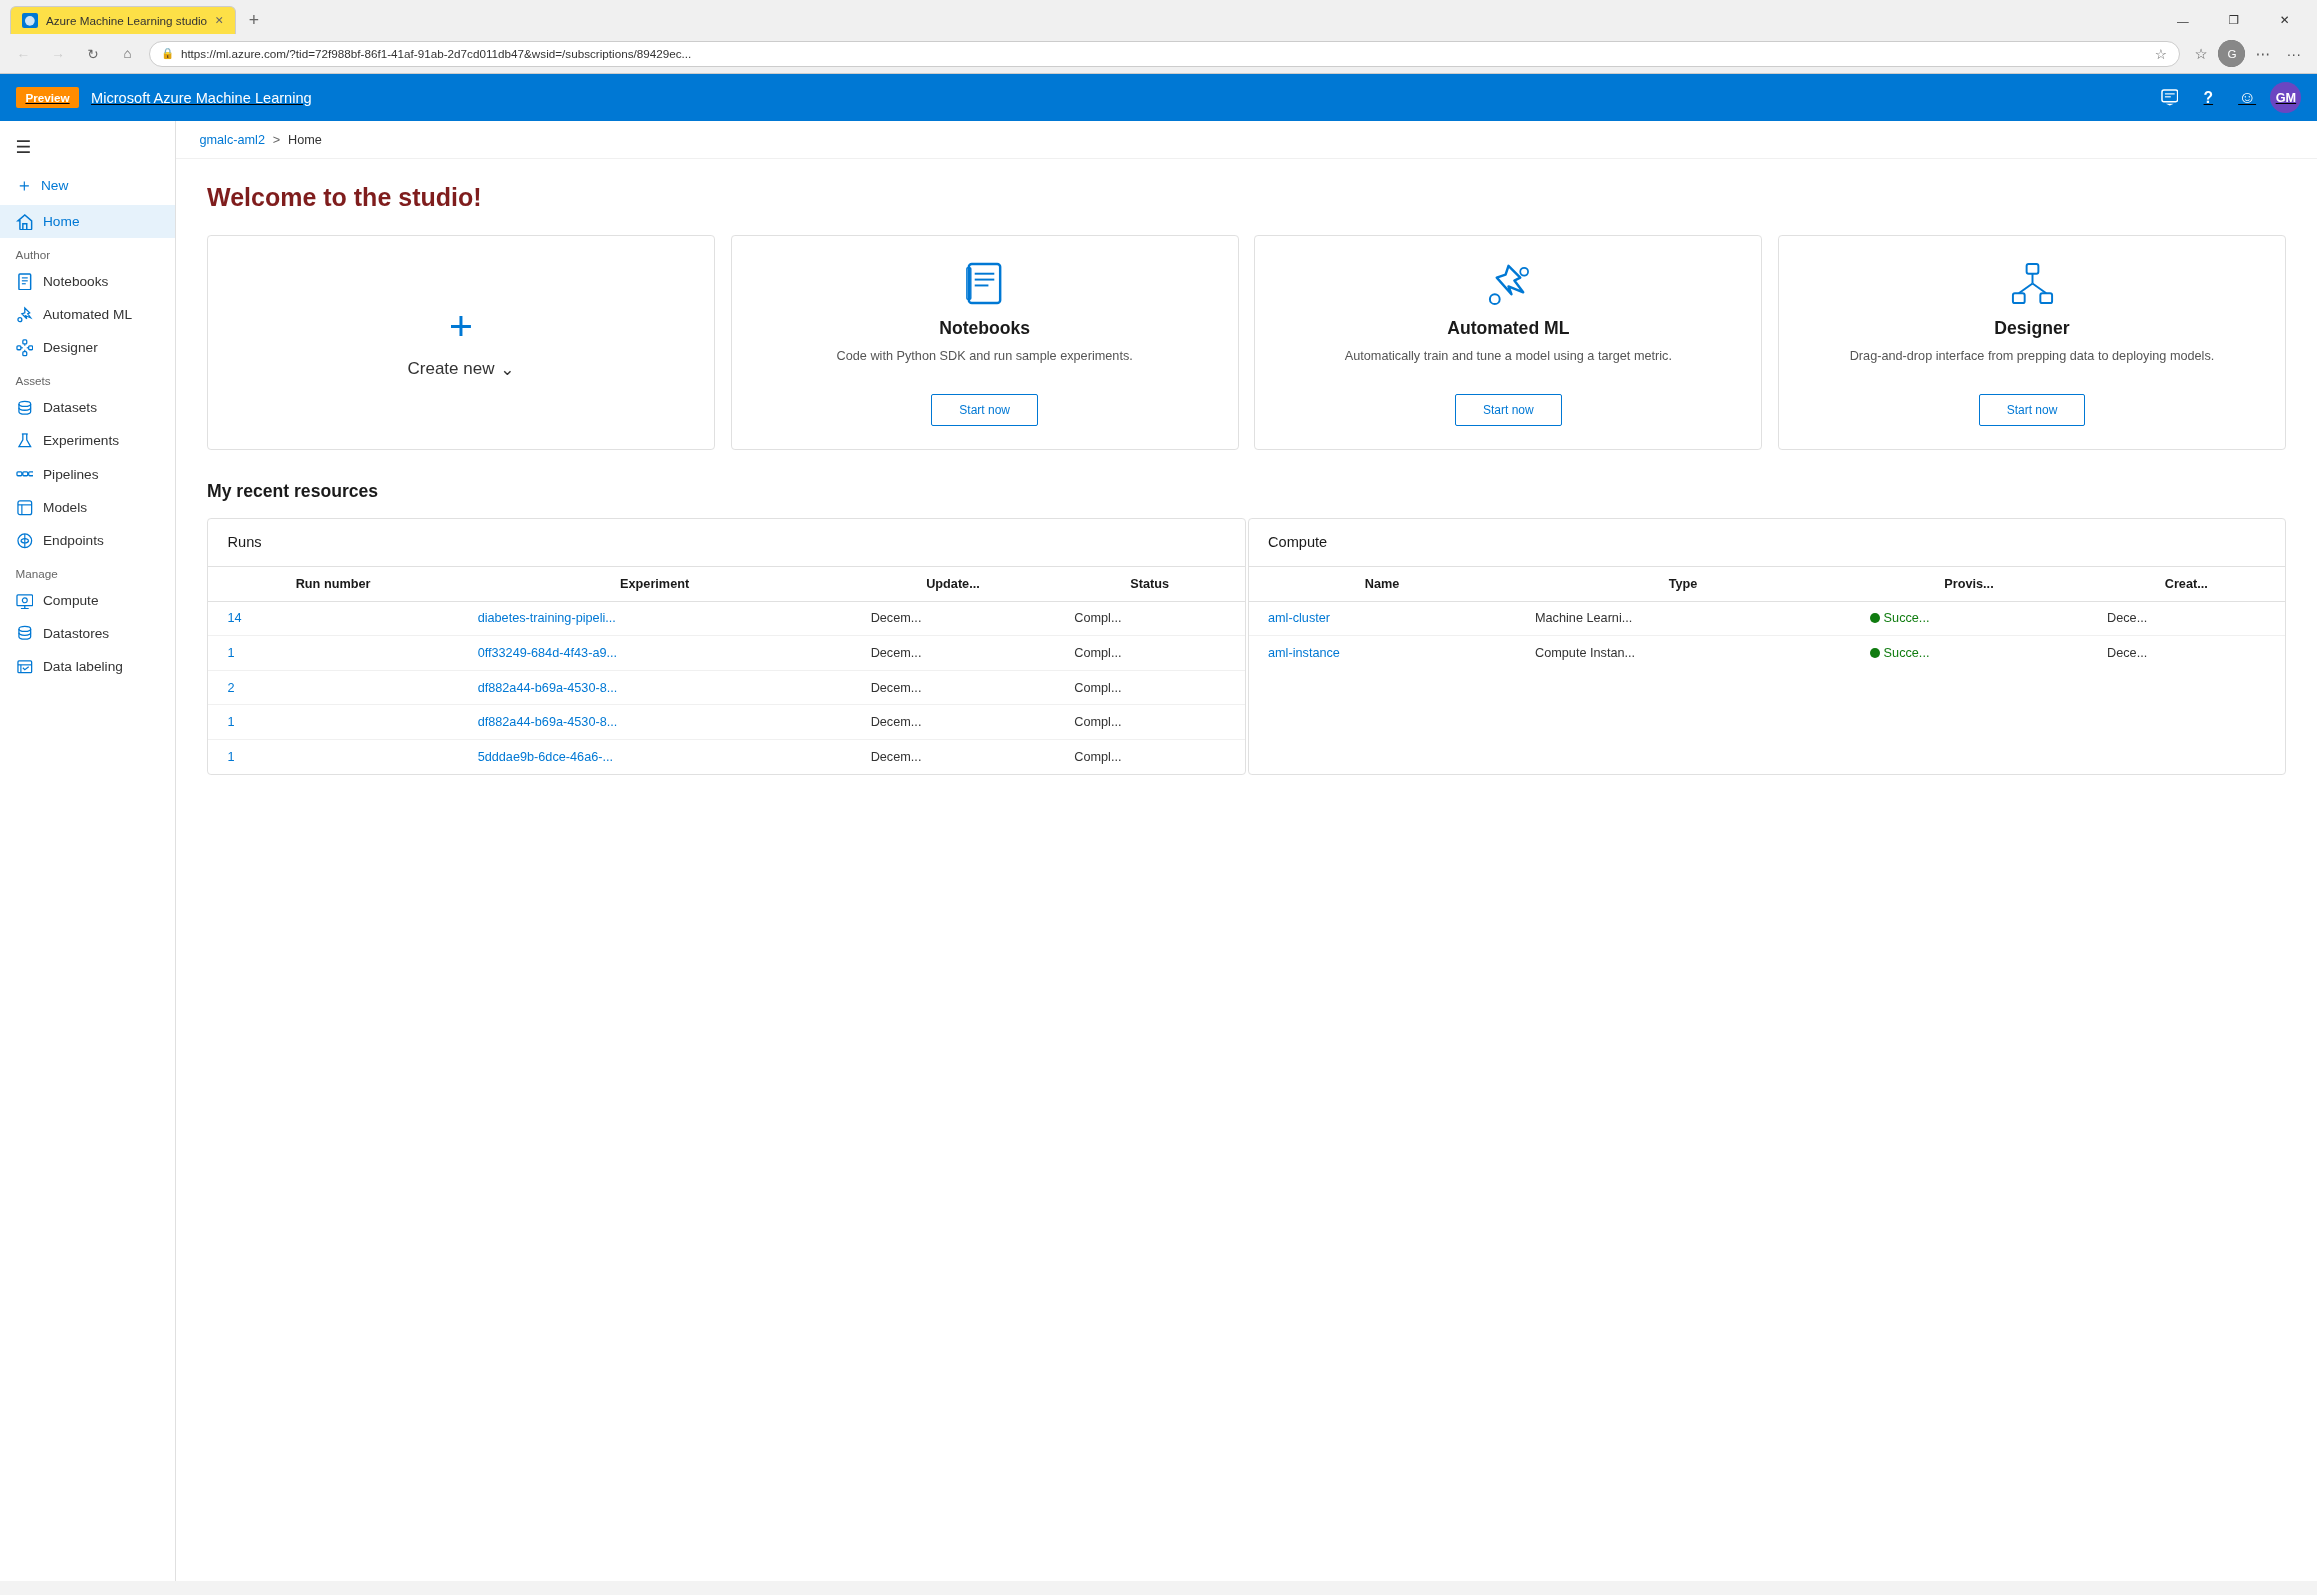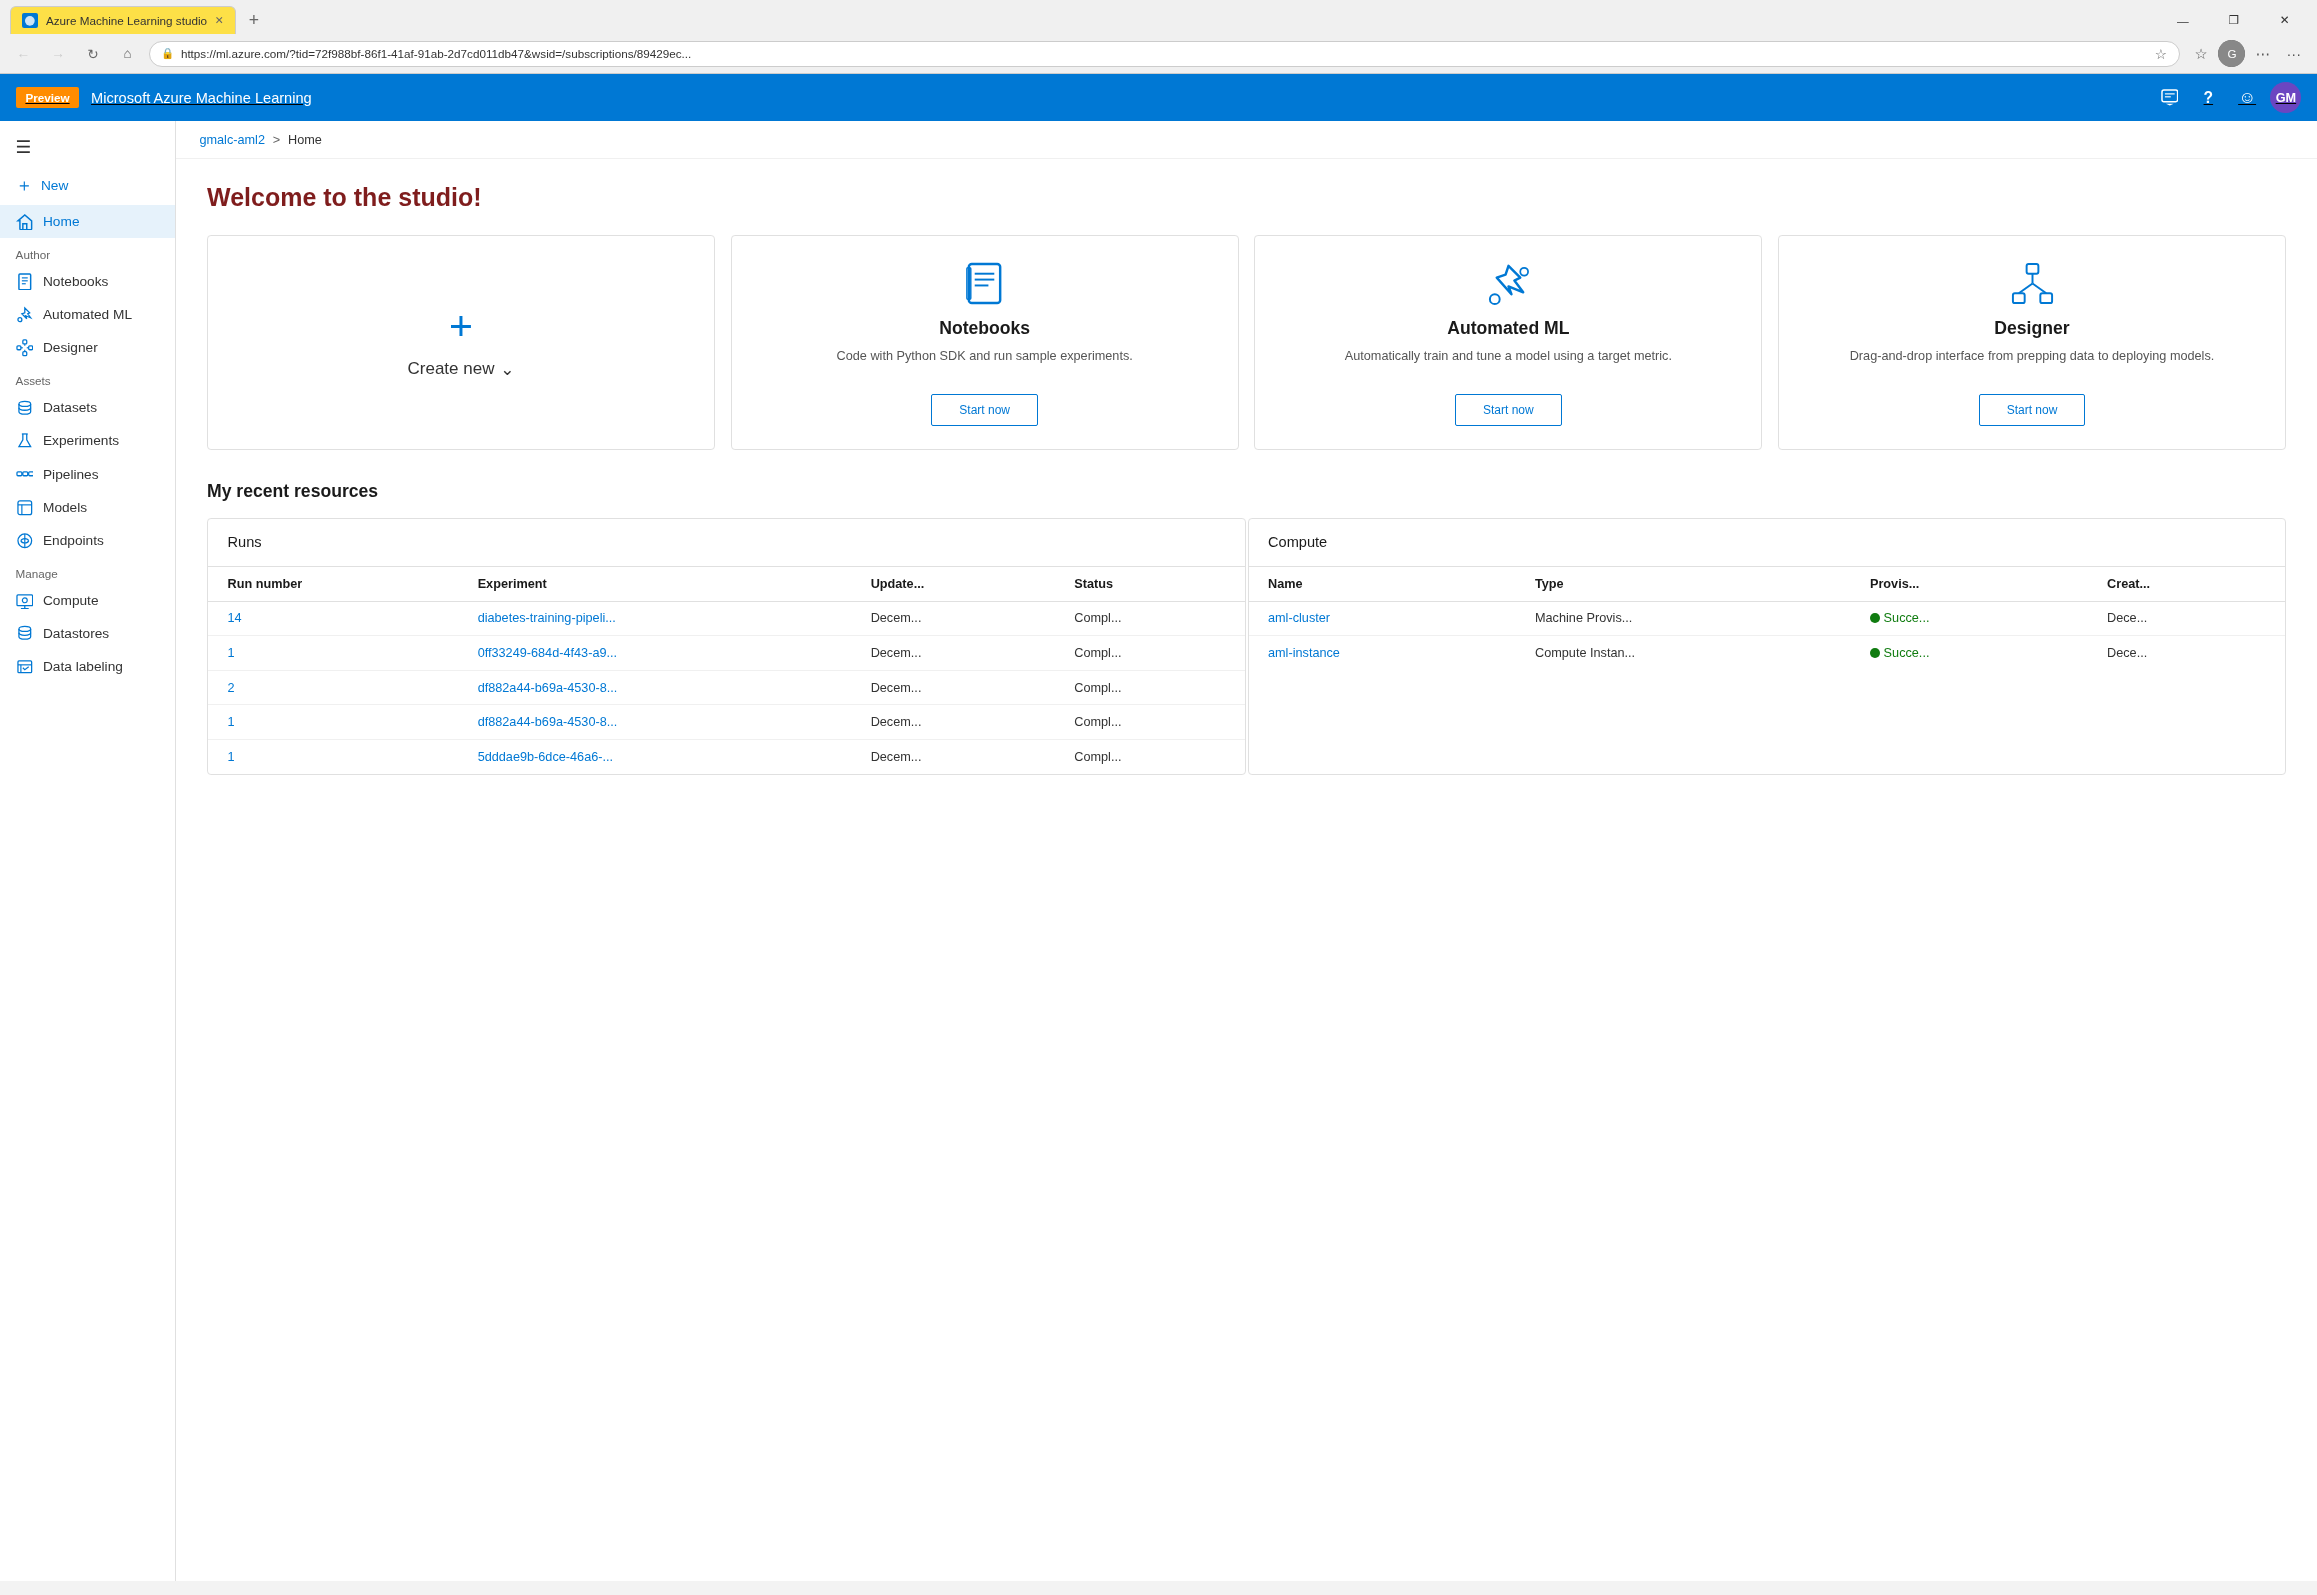--- a/index.html
+++ b/index.html
@@ -70,21 +70,21 @@
     .start-now-btn { border: 1px solid #0078d4; background: white; color: #0078d4; padding: 7.8px 27px; font-size: 12px; cursor: pointer; border-radius: 2px; }
 
     
     .recent-title { font-size: 17.6px; font-weight: 600; color: #1a1a1a; margin-bottom: 15.6px; }
     .recent-grid { display: flex; gap: 2px; }
     .recent-panel { background: white; border: 1px solid #e0e0e0; border-radius: 3.9px; flex: 1; padding: 0; }
     .panel-header { padding: 15.6px 19.5px; border-bottom: 1px solid #e0e0e0; font-size: 14.6px; font-weight: 500; color: #1a1a1a; }
 
     
     .data-table { width: 100%; border-collapse: collapse; }
-    .data-table th { text-align: left; padding: 9.8px 19.5px; font-size: 12.7px; font-weight: 600; color: #1a1a1a; border-bottom: 1px solid #e0e0e0; }
+    .data-table th { text-align: center; padding: 9.8px 19.5px; font-size: 12.7px; font-weight: 600; color: #1a1a1a; border-bottom: 1px solid #e0e0e0; }
     .data-table td { padding: 9.8px 19.5px; font-size: 12.7px; color: #333; border-bottom: 1px solid #f0f0f0; }
     .data-table tr:last-child td { border-bottom: none; }
     .link-text { color: #0078d4; cursor: pointer; text-decoration: none; }
     .status-success { color: #107c10; display: flex; align-items: center; gap: 3.9px; }
     .success-dot { width: 9.8px; height: 9.8px; background: #107c10; border-radius: 50%; display: inline-block; }
 
     
     svg { display: block; }
 
     
@@ -409,21 +409,21 @@
                 <tr>
                   <th>Name</th>
                   <th>Type</th>
                   <th>Provis...</th>
                   <th>Creat...</th>
                 </tr>
               </thead>
               <tbody id="compute-tbody">
                   <tr>
     <td><a class="link-text">aml-cluster</a></td>
-    <td>Machine Provis...</td>
+    <td>Machine Learni...</td>
     <td>
                       <span class="status-success"><span class="success-dot"></span>Succe...</span>
                     </td>
     <td>Dece...</td>
   </tr>
                   <tr>
     <td><a class="link-text">aml-instance</a></td>
     <td>Compute Instan...</td>
     <td>
                       <span class="status-success"><span class="success-dot"></span>Succe...</span>

